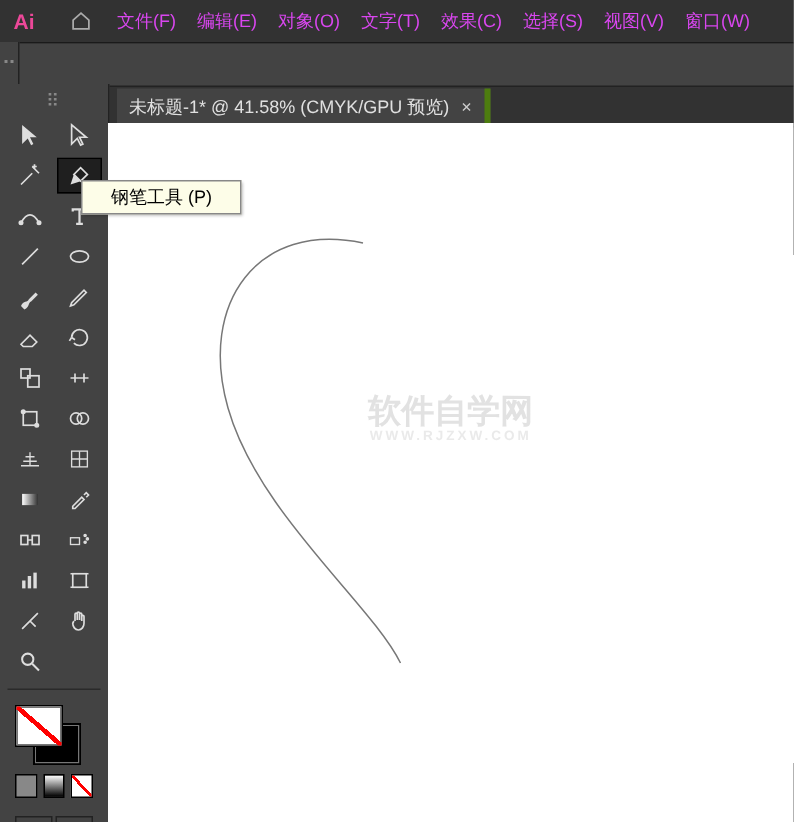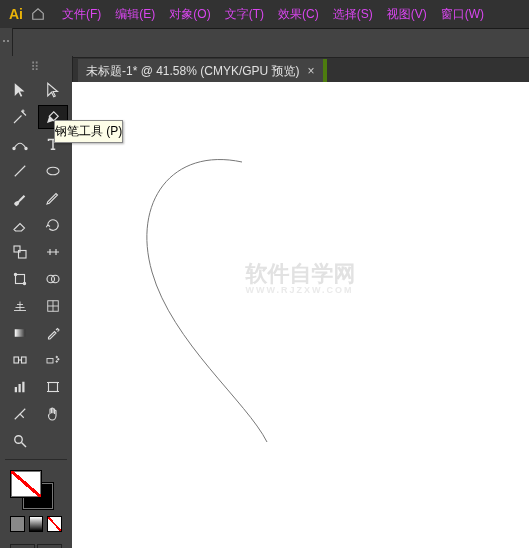--- a/index.html
+++ b/index.html
@@ -1,17 +1,17 @@
 <!DOCTYPE html>
 <html><head>
 <meta charset="utf-8">
 <style>
 html,body{margin:0;padding:0;width:529px;height:548px;background:#323232;font-family:"Microsoft YaHei",Arial,sans-serif;font-size:12px;color:#ccc;overflow:hidden}
 .top-bar{height:28px;background:#323232;border-bottom:1px solid #1a1a1a;display:flex;align-items:center;padding:0 4px}
-.app-logo{width:24px;height:24px;display:flex;align-items:center;justify-content:center;font-weight:bold;color:#eab308;font-size:14px;margin-right:0}
+.app-logo{width:24px;height:24px;display:flex;align-items:center;justify-content:center;font-weight:bold;color:#ec4899;font-size:14px;margin-right:16px}
 .home-ico{width:20px;height:20px;display:flex;align-items:center;justify-content:center;color:#aaa;margin-right:8px}
 .menu{display:flex;gap:2px}
 .menu-item{padding:4px 6px;color:#d946ef;cursor:pointer}
 .second-row{height:28px;background:#434343;border-bottom:1px solid #222;display:flex;align-items:center;padding:0 8px}
 .tab-row{height:26px;background:#323232;border-bottom:1px solid #222;display:flex;align-items:center;padding-left:78px}
 .doc-tab{background:#434343;color:#e0e0e0;padding:4px 8px;display:flex;align-items:center;gap:8px;font-size:12px;border-right:4px solid #4d7c0f}
 .tab-close{color:#ccc;cursor:pointer;font-size:12px}
 .left-strip{position:absolute;left:0;top:28px;width:12px;height:28px;background:#434343;border-right:1px solid #222;display:flex;align-items:center;justify-content:center}
 .left-strip .d{width:6px;height:2px;border-top:2px dotted #888}
 .tools{position:absolute;left:0;top:56px;width:72px;bottom:0;background:#434343;border-right:1px solid #222;padding-top:4px}
@@ -25,22 +25,22 @@
 .sw{position:absolute;width:30px;height:26px;border:1px solid #000;box-shadow:0 0 0 1px #777 inset}
 .sw.fg{left:0;top:0;background:#fff;z-index:2}
 .sw.fg .diag{position:absolute;left:0;top:0;width:100%;height:100%;background:linear-gradient(to top right,transparent 46%,red 46%,red 54%,transparent 54%)}
 .sw.bg{left:12px;top:12px;background:#000;z-index:1}
 .row-sm{display:flex;gap:4px;margin-bottom:6px}
 .row-sm .c{width:14px;height:14px;border:1px solid #000}
 .mode-row{display:flex;gap:2px;padding:0 10px 8px}
 .mode-row .m{width:28px;height:24px;border:1px solid #222;display:flex;align-items:center;justify-content:center;background:#434343}
 .canvas-area{position:absolute;left:72px;top:82px;right:0;bottom:0;background:#fff}
 .canvas-area svg{position:absolute;left:0;top:0}
-.tooltip{position:absolute;left:54px;top:120px;background:#fdfde8;border:1px solid #888;padding:2px 0;color:#000;font-size:12px;white-space:nowrap;z-index:20;box-shadow:1px 1px 2px rgba(0,0,0,.3)}
-.watermark{position:absolute;left:50%;top:180px;transform:translateX(-50%);color:#e2e2e2;font-size:22px;font-weight:bold;pointer-events:none;text-align:left;line-height:1.1}
+.tooltip{position:absolute;left:54px;top:120px;background:#fdfde8;border:1px solid #888;padding:2px 19px;color:#000;font-size:12px;white-space:nowrap;z-index:20;box-shadow:1px 1px 2px rgba(0,0,0,.3)}
+.watermark{position:absolute;left:50%;top:180px;transform:translateX(-50%);color:#e2e2e2;font-size:22px;font-weight:bold;pointer-events:none;text-align:center;line-height:1.1}
 .watermark .sub{font-size:9px;letter-spacing:2px;color:#eaeaea}
 .dots{width:20px;text-align:center;color:#888;letter-spacing:2px;margin:0 auto 2px}
 </style>
 </head>
 <body>
 
 <div class="top-bar">
   <div class="app-logo">Ai</div>
   <div class="home-ico">
     <svg viewBox="0 0 24 24" width="14" height="14" fill="none" stroke="#aaa" stroke-width="2">

